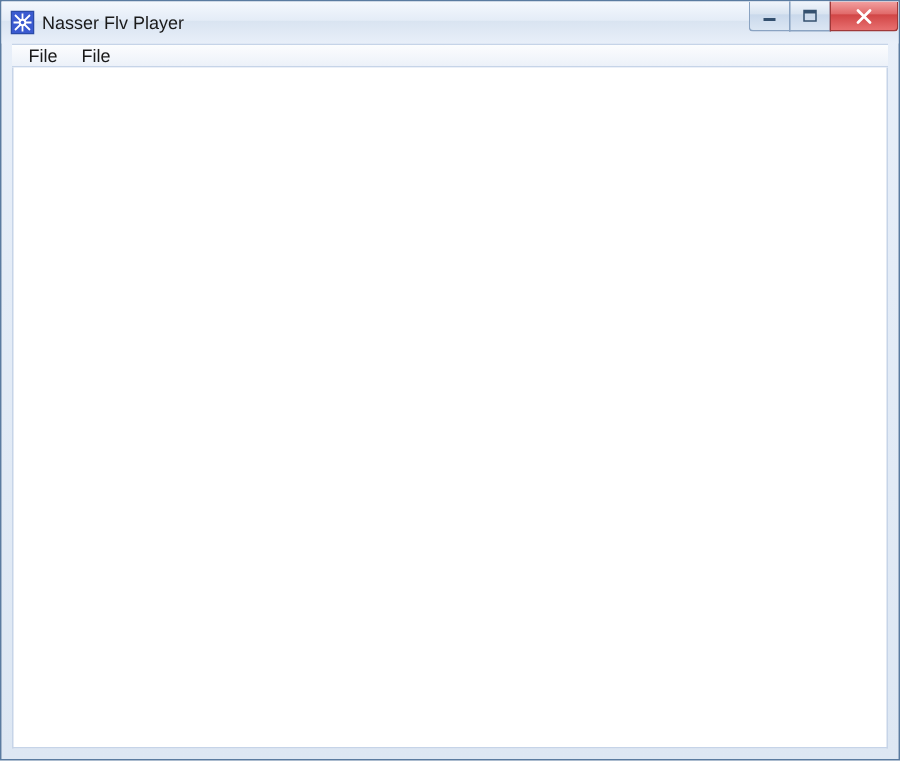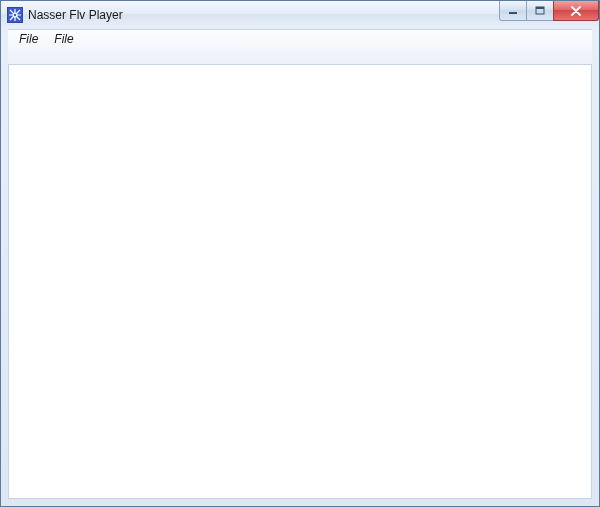--- a/index.html
+++ b/index.html
@@ -70,29 +70,28 @@
     .win-btn.close {
       width: 46px;
       background: linear-gradient(to bottom, #f2a0a0 0%, #e06868 45%, #d14545 46%, #e87070 100%);
       border-color: #a03838;
       border-bottom-right-radius: 3px;
     }
     .win-btn svg {
       display: block;
     }
     .menubar {
-      height: 36px;
+      height: 16px;
       background: linear-gradient(to bottom, #fcfdfe 0%, #ecf1f9 100%);
       border-top: 1px solid #c6d4e8;
       border-bottom: 1px solid #c6d4e8;
       margin: 0 7px;
       display: flex;
-      align-items: flex-start;
+      align-items: center;
       padding-left: 3px;
-      font-style: italic;
     }
     .menu-item {
       font-size: 12px;
       color: #1a1a1a;
       padding: 0 8px;
       line-height: 18px;
       cursor: default;
     }
     .content-area {
       flex: 1;

